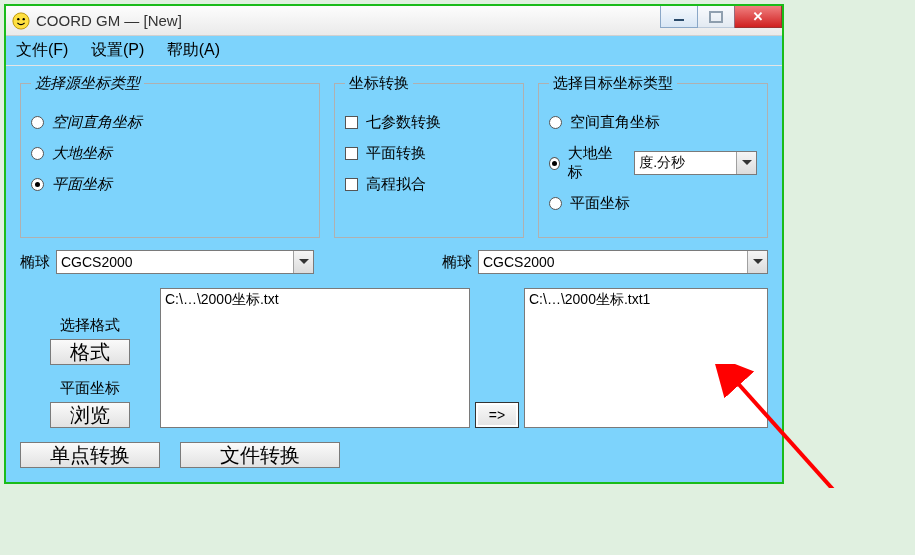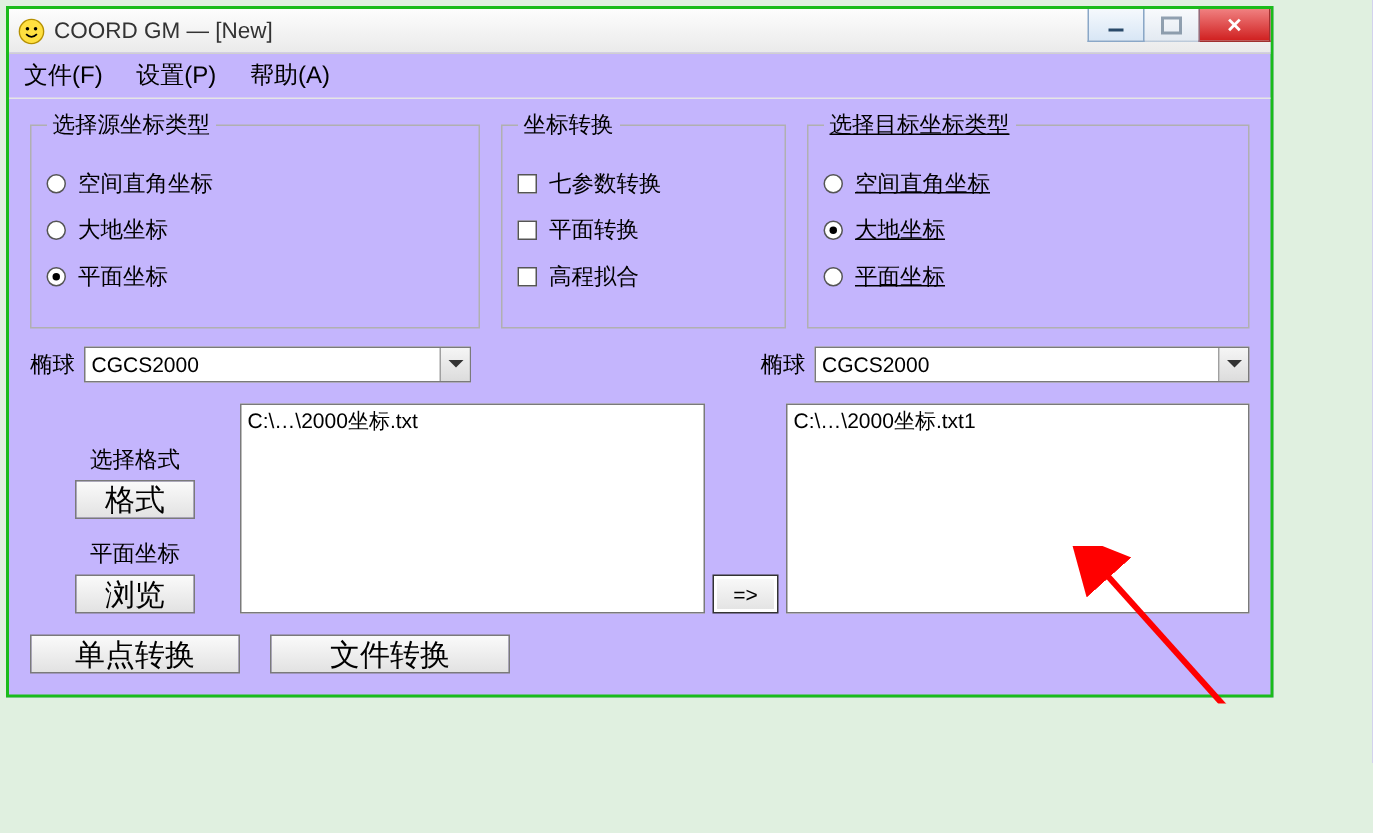--- a/index.html
+++ b/index.html
@@ -1,36 +1,36 @@
 <!DOCTYPE html>
 <html><head>
 <meta charset="utf-8">
 <style>
   * { box-sizing: border-box; font-family: "Microsoft YaHei", "SimSun", Arial, sans-serif; }
   body { margin: 0; background: #e0f0e0; padding: 4px; }
-  .window { width: 845px; background: #c4b5fd; border: 2px solid #1abc1a; position: relative; }
+  .window { width: 780px; background: #7dd3fc; border: 2px solid #1abc1a; position: relative; }
   .titlebar { height: 30px; background: linear-gradient(#fdfdfd,#eaeaea); border-bottom: 1px solid #d0d0d0; display: flex; align-items: center; padding-left: 6px; position: relative; }
   .titlebar .smiley { width: 18px; height: 18px; margin-right: 6px; }
   .titlebar .title { font-size: 15px; color: #333; }
   .winbtns { position: absolute; right: 0; top: 0; display: flex; height: 24px; }
   .winbtn { width: 38px; height: 22px; border: 1px solid #8aa7c7; border-top: none; background: linear-gradient(#f5f9fd,#d8e6f5); display: flex; align-items: center; justify-content: center; margin-left: -1px; }
   .winbtn.max { opacity: .5; }
   .winbtn.close { width: 48px; background: linear-gradient(#f08080,#d02020); border-color: #a03030; color: #fff; }
   .winbtn.close::before { content: "✕"; font-size: 13px; font-weight: bold; }
   .winbtn.min::before { content: ""; display: block; width: 10px; border-bottom: 2px solid #2a4a6a; margin-top: 6px; }
   .winbtn.max::before { content: ""; display: block; width: 10px; height: 8px; border: 2px solid #2a4a6a; }
   .menubar { padding: 4px 10px; font-size: 16px; color: #000; border-bottom: 1px solid #e5e5e5; }
   .menubar span { margin-right: 18px; cursor: default; }
   .client { padding: 8px 14px 14px; position: relative; }
   fieldset { border: 1px solid #b0b0b0; padding: 8px 10px 12px; margin: 0; }
   legend { font-size: 15px; padding: 0 4px; }
   .row1 { display: flex; gap: 14px; }
-  .g1 { flex: 0 0 300px; }
+  .g1 { flex: 0 0 300px; font-style: italic; }
   .g2 { flex: 0 0 190px; }
-  .g3 { flex: 1; text-decoration: underline; }
+  .g3 { flex: 1; }
   .opt { display: flex; align-items: center; font-size: 15px; margin: 12px 0; gap: 8px; }
   .radio { width: 13px; height: 13px; border: 1px solid #555; border-radius: 50%; display: inline-flex; align-items: center; justify-content: center; background: #fff; }
   .radio.sel::after { content: ""; width: 5px; height: 5px; background: #000; border-radius: 50%; }
   .chk { width: 13px; height: 13px; border: 1px solid #555; background: #fff; display: inline-block; }
   .row2 { display: flex; margin-top: 12px; align-items: center; }
   .lab { font-size: 15px; margin-right: 6px; }
   .combo { height: 24px; border: 1px solid #7a7a7a; background: #fff; display: flex; align-items: center; padding: 0 4px; font-size: 14px; position: relative; }
   .combo .arrow { position: absolute; right: 0; top: 0; width: 20px; height: 100%; border-left: 1px solid #a0a0a0; background: linear-gradient(#f5f5f5,#dcdcdc); display: flex; align-items: center; justify-content: center; }
   .combo .arrow::after { content: ""; border: 5px solid transparent; border-top-color: #333; margin-top: 4px; }
   .row3 { display: flex; margin-top: 14px; align-items: flex-end; }
@@ -105,20 +105,24 @@
 
       <fieldset class="g3">
         <legend>选择目标坐标类型</legend>
         <div class="opt">
           <span class="radio"></span>
           <span>空间直角坐标</span>
         </div>
         <div class="opt">
           <span class="radio sel"></span>
           <span>大地坐标</span>
+          <div class="combo" style="width:150px;margin-left:10px">
+            <span>度.分秒</span>
+            <span class="arrow"></span>
+          </div>
         </div>
         <div class="opt">
           <span class="radio"></span>
           <span>平面坐标</span>
         </div>
       </fieldset>
     </div>
 
     <div class="row2">
       <span class="lab">椭球</span>

